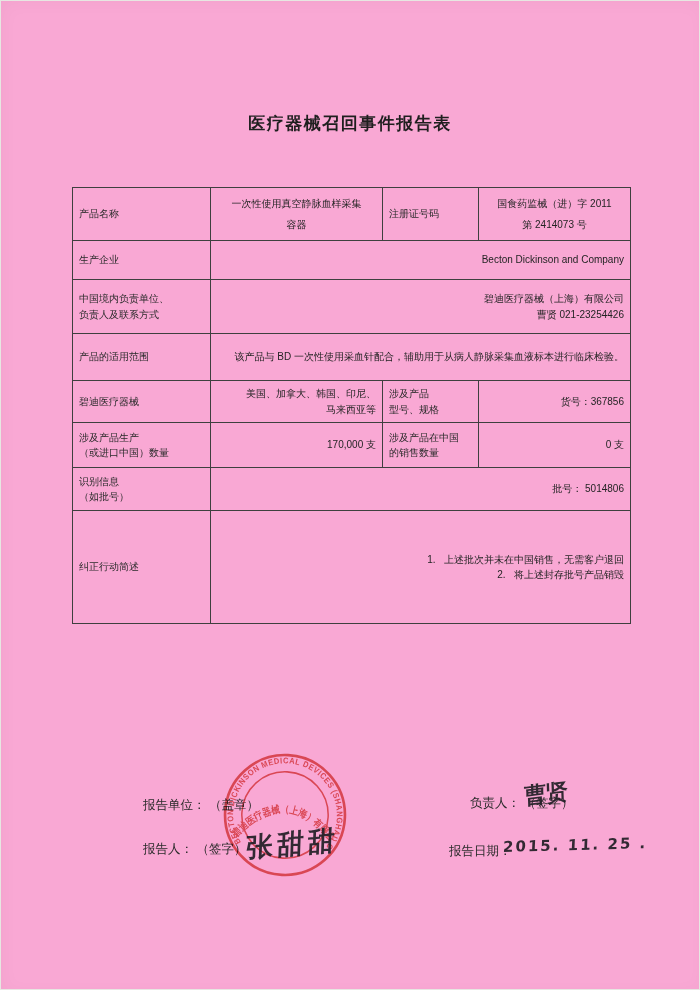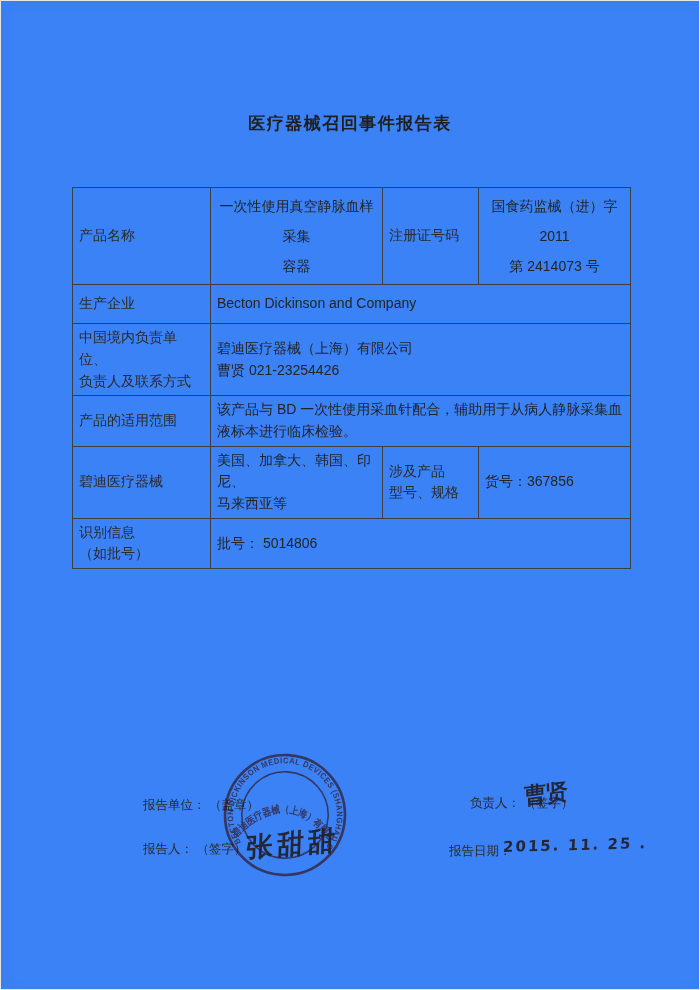--- a/index.html
+++ b/index.html
@@ -1,40 +1,40 @@
 <!DOCTYPE html>
 <html><head>
 <meta charset="utf-8">
 <style>
   html,body{margin:0;padding:0;background:#ffffff;}
   .page{
     position:relative;width:700px;height:990px;overflow:hidden;
-    background:#3b82f6;
+    background:#f9a8d4;
     box-shadow:inset 0 0 0 1px #e7e7e2, inset 3px 3px 18px rgba(0,0,0,0.03);
     font-family:"Liberation Sans","DejaVu Sans",sans-serif;
     color:#262626;
   }
   .title{
     position:absolute;top:112px;left:0;width:700px;margin:0;
     text-align:center;font-size:17px;font-weight:bold;letter-spacing:1.5px;
     color:#1f1f1f;
   }
   table.form{
     position:absolute;left:72px;top:187px;width:558px;
     border-collapse:collapse;table-layout:fixed;
   }
   table.form td{
     border:1px solid #3f3f3f;
-    font-size:14px;line-height:1.55;
+    font-size:10px;line-height:1.55;
     vertical-align:middle;
     white-space:pre-wrap;
     padding:3px 6px;
   }
   td.lbl{text-align:left;color:#2b2b2b;}
-  td.val{text-align:left;padding-left:13px;padding-right:10px;color:#242424;}
+  td.val{text-align:right;padding-left:13px;padding-right:10px;color:#242424;}
   td.val-center{text-align:center;}
   tr.r1 td.val-center{line-height:2.15;}
   .footer-item{position:absolute;font-size:12.5px;color:#2b2b2b;white-space:nowrap;text-align:right;}
   .ink{
     position:absolute;color:#221f26;font-weight:bold;white-space:nowrap;
     font-family:"DejaVu Sans",sans-serif;opacity:.92;z-index:6;
   }
   .ink-reporter{left:246px;top:826px;font-size:27px;letter-spacing:4px;transform:rotate(-5deg) skewX(-7deg);}
   .ink-responsible{left:524px;top:779px;font-size:22px;letter-spacing:0px;transform:rotate(-7deg) skewX(-5deg);}
   .ink-date{left:503px;top:836px;font-size:15px;letter-spacing:2px;font-weight:600;transform:rotate(-1.5deg) skewX(-4deg);}
@@ -82,24 +82,37 @@
         <td class="val" colspan="3">该产品与 BD 一次性使用采血针配合，辅助用于从病人静脉采集血液标本进行临床检验。</td>
       </tr>
       <tr style="height:42px">
         <td class="lbl">碧迪医疗器械</td>
         <td class="val">美国、加拿大、韩国、印尼、
 马来西亚等</td>
         <td class="lbl">涉及产品
 型号、规格</td>
         <td class="val">货号：367856</td>
       </tr>
+      <tr style="height:45px">
+        <td class="lbl">涉及产品生产
+（或进口中国）数量</td>
+        <td class="val">170,000 支</td>
+        <td class="lbl">涉及产品在中国
+的销售数量</td>
+        <td class="val">0 支</td>
+      </tr>
       <tr style="height:43px">
         <td class="lbl">识别信息
 （如批号）</td>
         <td class="val" colspan="3">批号： 5014806</td>
+      </tr>
+      <tr style="height:113px">
+        <td class="lbl">纠正行动简述</td>
+        <td class="val" colspan="3">1.   上述批次并未在中国销售，无需客户退回
+2.   将上述封存批号产品销毁</td>
       </tr>
     </tbody>
   </table>
 
   <span class="footer-item" style="left:143px;top:797px">报告单位： （盖章）</span>
   <span class="footer-item" style="left:470px;top:795px">负责人： （签字）</span>
   <span class="footer-item" style="left:143px;top:841px">报告人： （签字）</span>
   <span class="footer-item" style="left:449px;top:843px">报告日期：</span>
 
   <span class="ink ink-responsible">曹贤</span>

